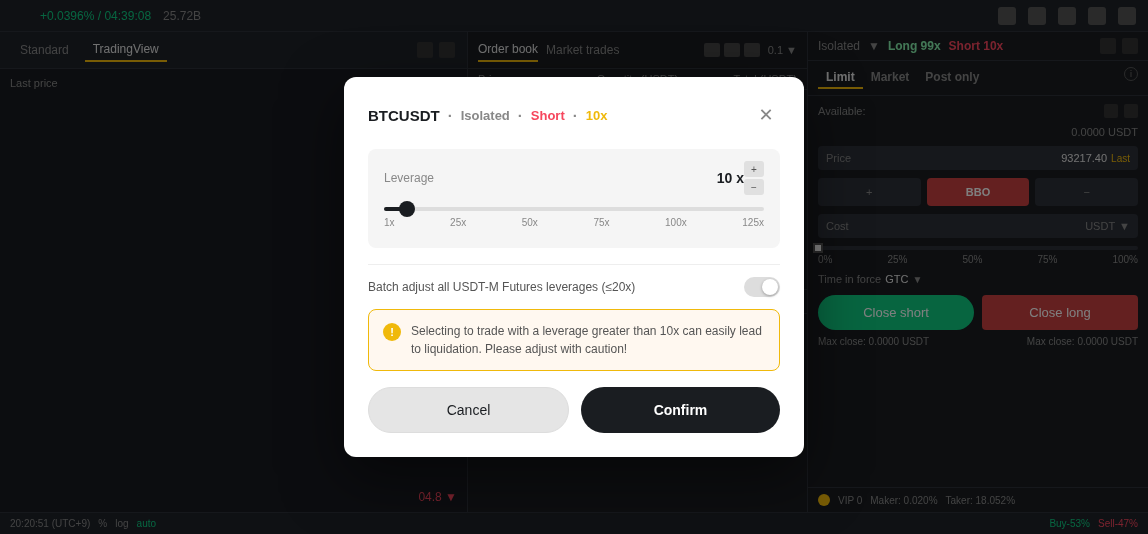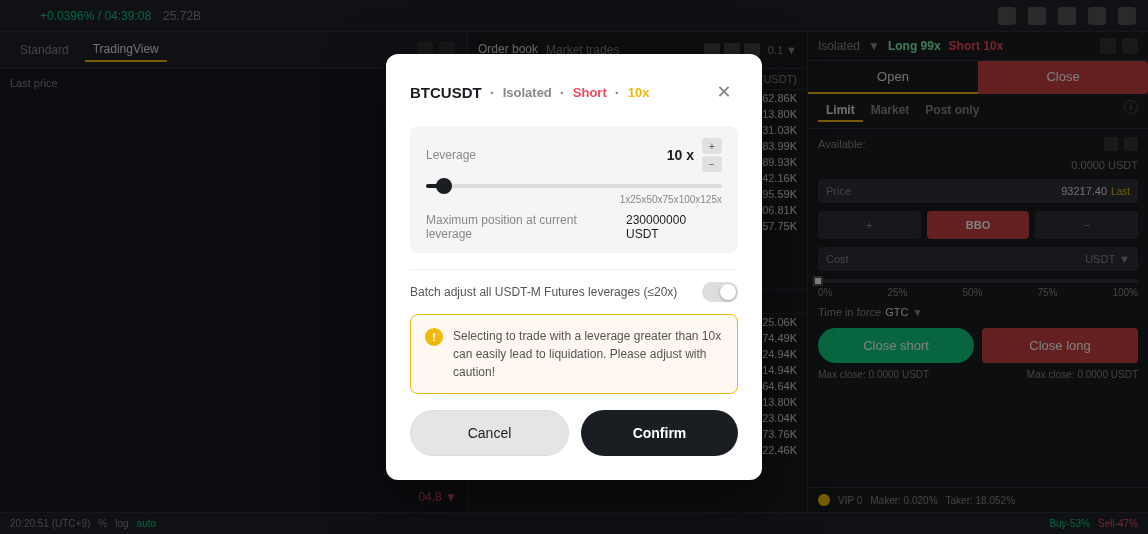--- a/index.html
+++ b/index.html
@@ -307,21 +307,21 @@
       background: rgba(0,0,0,0.5);
       display: flex;
       align-items: center;
       justify-content: center;
       z-index: 100;
     }
 
     .modal {
       background: white;
       border-radius: 12px;
-      width: 376px;
+      width: 460px;
       padding: 24px;
       color: #1a1d21;
       box-shadow: 0 20px 60px rgba(0,0,0,0.5);
     }
 
     .modal-header {
       display: flex;
       align-items: center;
       justify-content: space-between;
       margin-bottom: 20px;
@@ -362,21 +362,21 @@
     .leverage-display {
       display: flex;
       align-items: center;
       justify-content: space-between;
       margin-bottom: 12px;
     }
     .leverage-label { color: #888; font-size: 12px; }
     .leverage-value-container {
       display: flex;
       align-items: center;
-      gap: 8px;
+      gap: 0;
     }
     .leverage-value { font-size: 14px; font-weight: 600; color: #1a1d21; }
     .leverage-stepper {
       display: flex;
       flex-direction: column;
       gap: 2px;
     }
     .stepper-btn {
       width: 20px;
       height: 16px;
@@ -415,21 +415,21 @@
       top: 50%;
       left: 6%;
       transform: translate(-50%, -50%);
       width: 16px;
       height: 16px;
       background: #1a1d21;
       border-radius: 50%;
     }
     .slider-labels {
       display: flex;
-      justify-content: flex-end;
+      justify-content: space-between;
       margin-top: 6px;
       font-size: 10px;
       color: #888;
     }
 
     .max-position {
       display: flex;
       justify-content: space-between;
       align-items: center;
       font-size: 12px;
@@ -694,24 +694,20 @@
         <div class="rp-position-info">
           <span class="isolated-badge">Isolated</span>
           <span style="color:#888">▼</span>
           <span class="badge-long">Long 99x</span>
           <span class="badge-short">Short 10x</span>
         </div>
         <div style="display:flex; gap:6px;">
           <div style="width:16px; height:16px; background:#333; border-radius:2px;"></div>
           <div style="width:16px; height:16px; background:#333; border-radius:2px;"></div>
         </div>
-      </div>
-      <div class="open-close-tabs">
-        <div class="oc-tab open">Open</div>
-        <div class="oc-tab close">Close</div>
       </div>
       <div class="limit-market-tabs">
         <span class="lm-tab active">Limit</span>
         <span class="lm-tab">Market</span>
         <span class="lm-tab">Post only</span>
         <div style="flex:1;"></div>
         <div style="width:14px; height:14px; border:1px solid #555; border-radius:50%; display:flex; align-items:center; justify-content:center; color:#555; font-size:9px;">i</div>
       </div>
       <div class="rp-body">
         <div class="rp-row">
@@ -820,24 +816,20 @@
         <div class="slider-labels">
           <span>1x</span>
           <span>25x</span>
           <span>50x</span>
           <span>75x</span>
           <span>100x</span>
           <span>125x</span>
         </div>
       </div>
 
-      <div class="max-position">
-        <span class="max-pos-label">Maximum position at current leverage</span>
-        <span class="max-pos-value">230000000 USDT</span>
-      </div>
     </div>
 
     <div class="batch-adjust">
       <span class="batch-label">Batch adjust all USDT-M Futures leverages (≤20x)</span>
       <div class="toggle-switch">
         <div class="toggle-knob"></div>
       </div>
     </div>
 
     <div class="warning-box">

